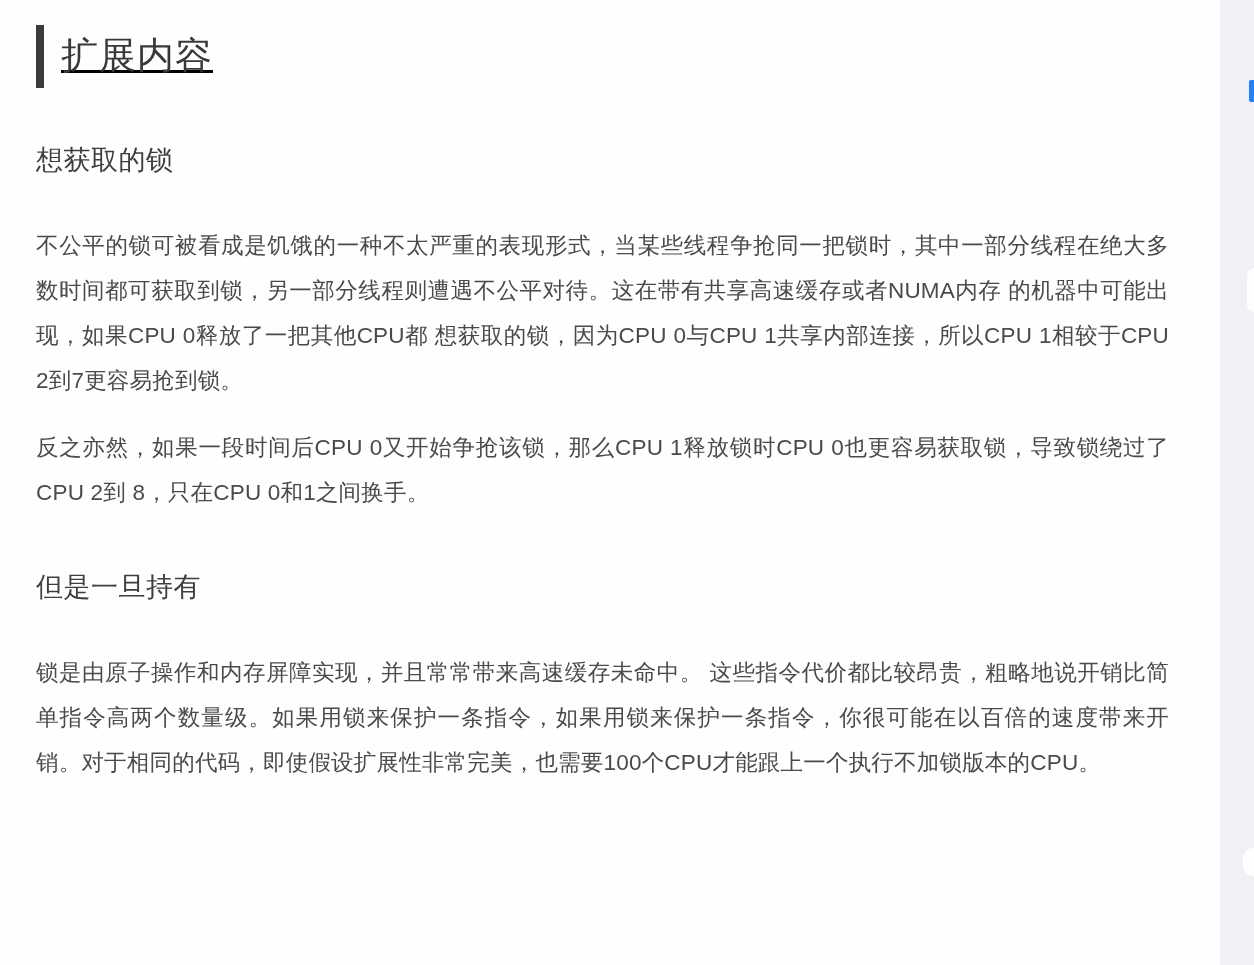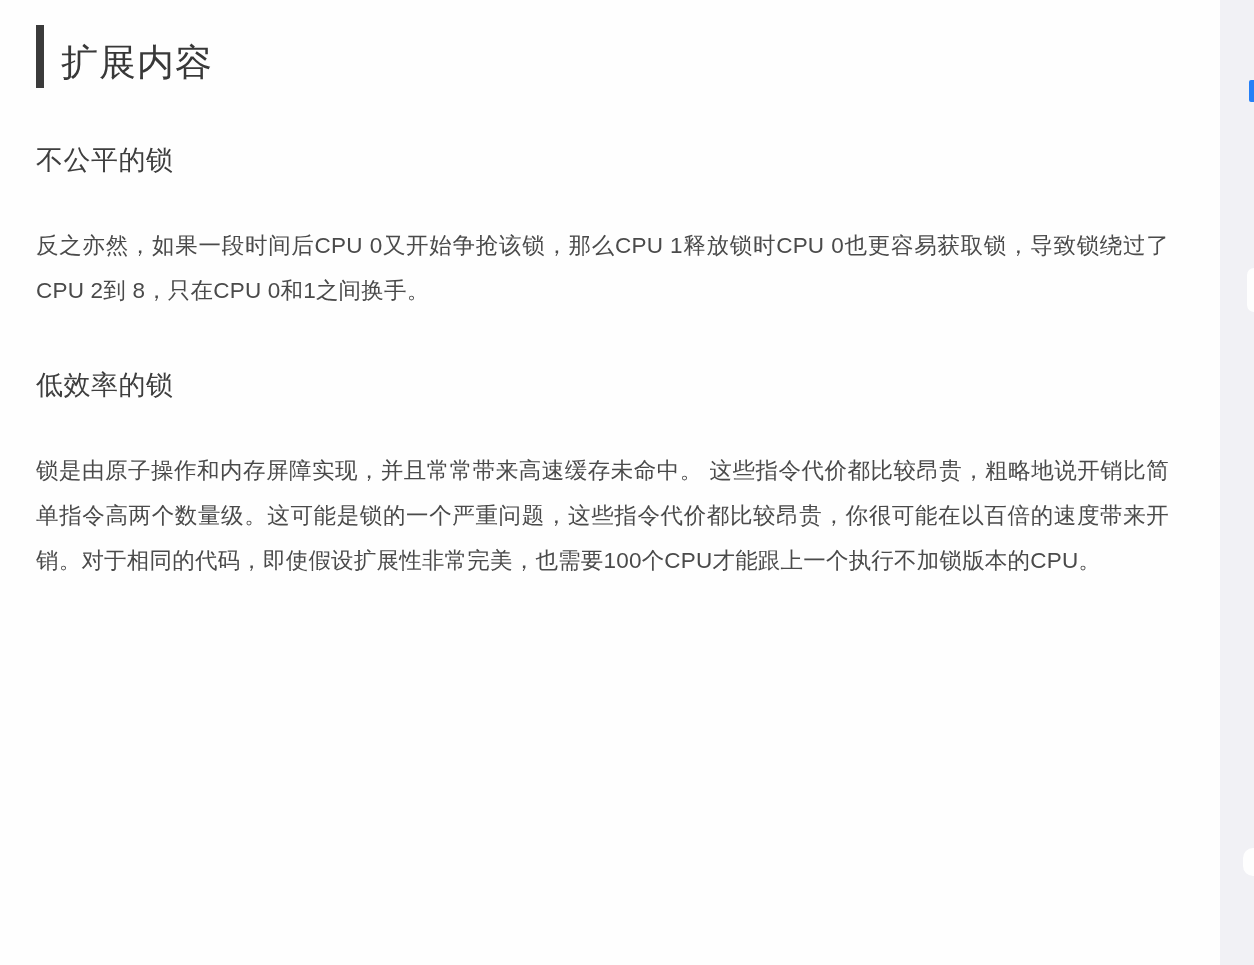--- a/index.html
+++ b/index.html
@@ -18,22 +18,23 @@
     width: 1220px;
     height: 965px;
     background: #fefefe;
     padding: 24px 0 0 36px;
   }
   .content {
     width: 1133px;
   }
   .doc-title-row {
     display: flex;
-    align-items: flex-end;
+    align-items: center;
     height: 64px;
+    text-decoration: underline;
   }
   .title-bar {
     display: block;
     width: 8px;
     height: 63px;
     background: #3b3b3b;
     margin-right: 17px;
     flex: 0 0 auto;
   }
   h1.doc-title {
@@ -99,28 +100,29 @@
 <body>
 
 <div class="page">
   <div class="content">
 
     <div class="doc-title-row">
       <span class="title-bar"></span>
       <h1 class="doc-title">扩展内容</h1>
     </div>
 
-    <h2 class="sec-heading">不公平的锁</h2>
+    <h2 class="sec-heading">想获取的锁</h2>
 
+    <p class="body-par">不公平的锁可被看成是饥饿的一种不太严重的表现形式，当某些线程争抢同一把锁时，其中一部分线程在绝大多数时间都可获取到锁，另一部分线程则遭遇不公平对待。这在带有共享高速缓存或者NUMA内存 的机器中可能出现，如果CPU 0释放了一把其他CPU都 想获取的锁，因为CPU 0与CPU 1共享内部连接，所以CPU 1相较于CPU 2到7更容易抢到锁。</p>
 
     <p class="body-par">反之亦然，如果一段时间后CPU 0又开始争抢该锁，那么CPU 1释放锁时CPU 0也更容易获取锁，导致锁绕过了CPU 2到 8，只在CPU 0和1之间换手。</p>
 
-    <h2 class="sec-heading">低效率的锁</h2>
+    <h2 class="sec-heading">但是一旦持有</h2>
 
-    <p class="body-par">锁是由原子操作和内存屏障实现，并且常常带来高速缓存未命中。 这些指令代价都比较昂贵，粗略地说开销比简单指令高两个数量级。这可能是锁的一个严重问题，这些指令代价都比较昂贵，你很可能在以百倍的速度带来开销。对于相同的代码，即使假设扩展性非常完美，也需要100个CPU才能跟上一个执行不加锁版本的CPU。</p>
+    <p class="body-par">锁是由原子操作和内存屏障实现，并且常常带来高速缓存未命中。 这些指令代价都比较昂贵，粗略地说开销比简单指令高两个数量级。如果用锁来保护一条指令，如果用锁来保护一条指令，你很可能在以百倍的速度带来开销。对于相同的代码，即使假设扩展性非常完美，也需要100个CPU才能跟上一个执行不加锁版本的CPU。</p>
 
 
   </div>
 </div>
 
 <div class="right-gutter">
   <div class="scroll-marker"></div>
   <div class="float-notch notch-1"></div>
   <div class="float-notch notch-2"></div>
 </div>

